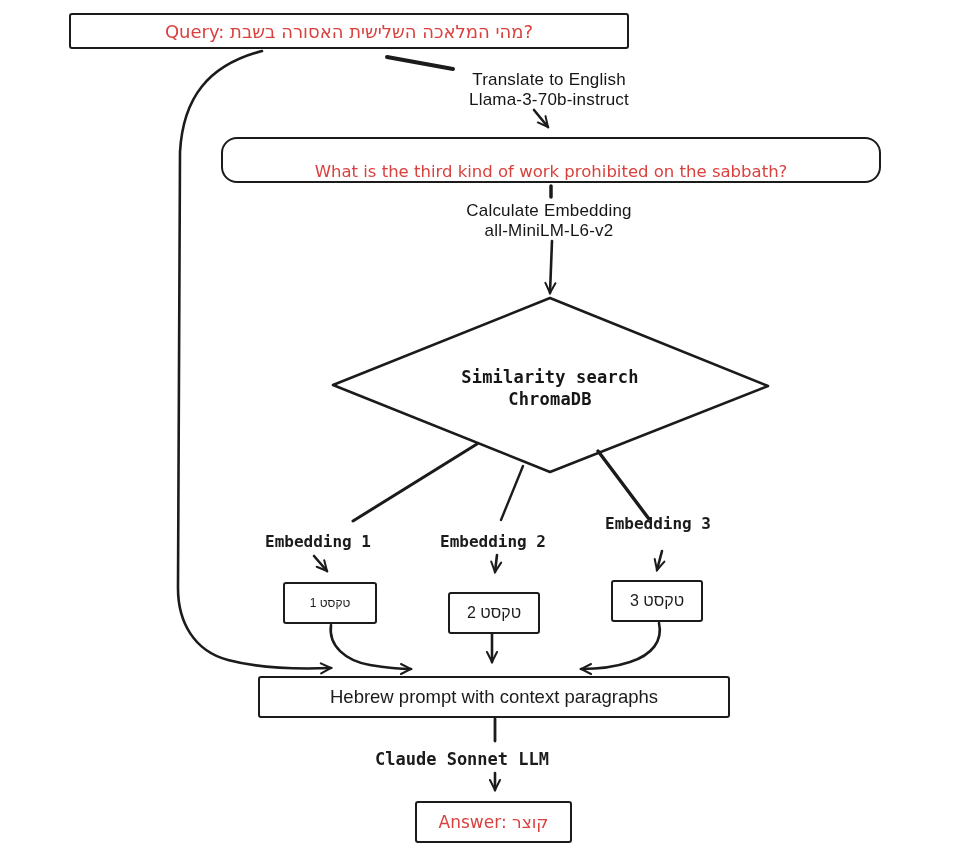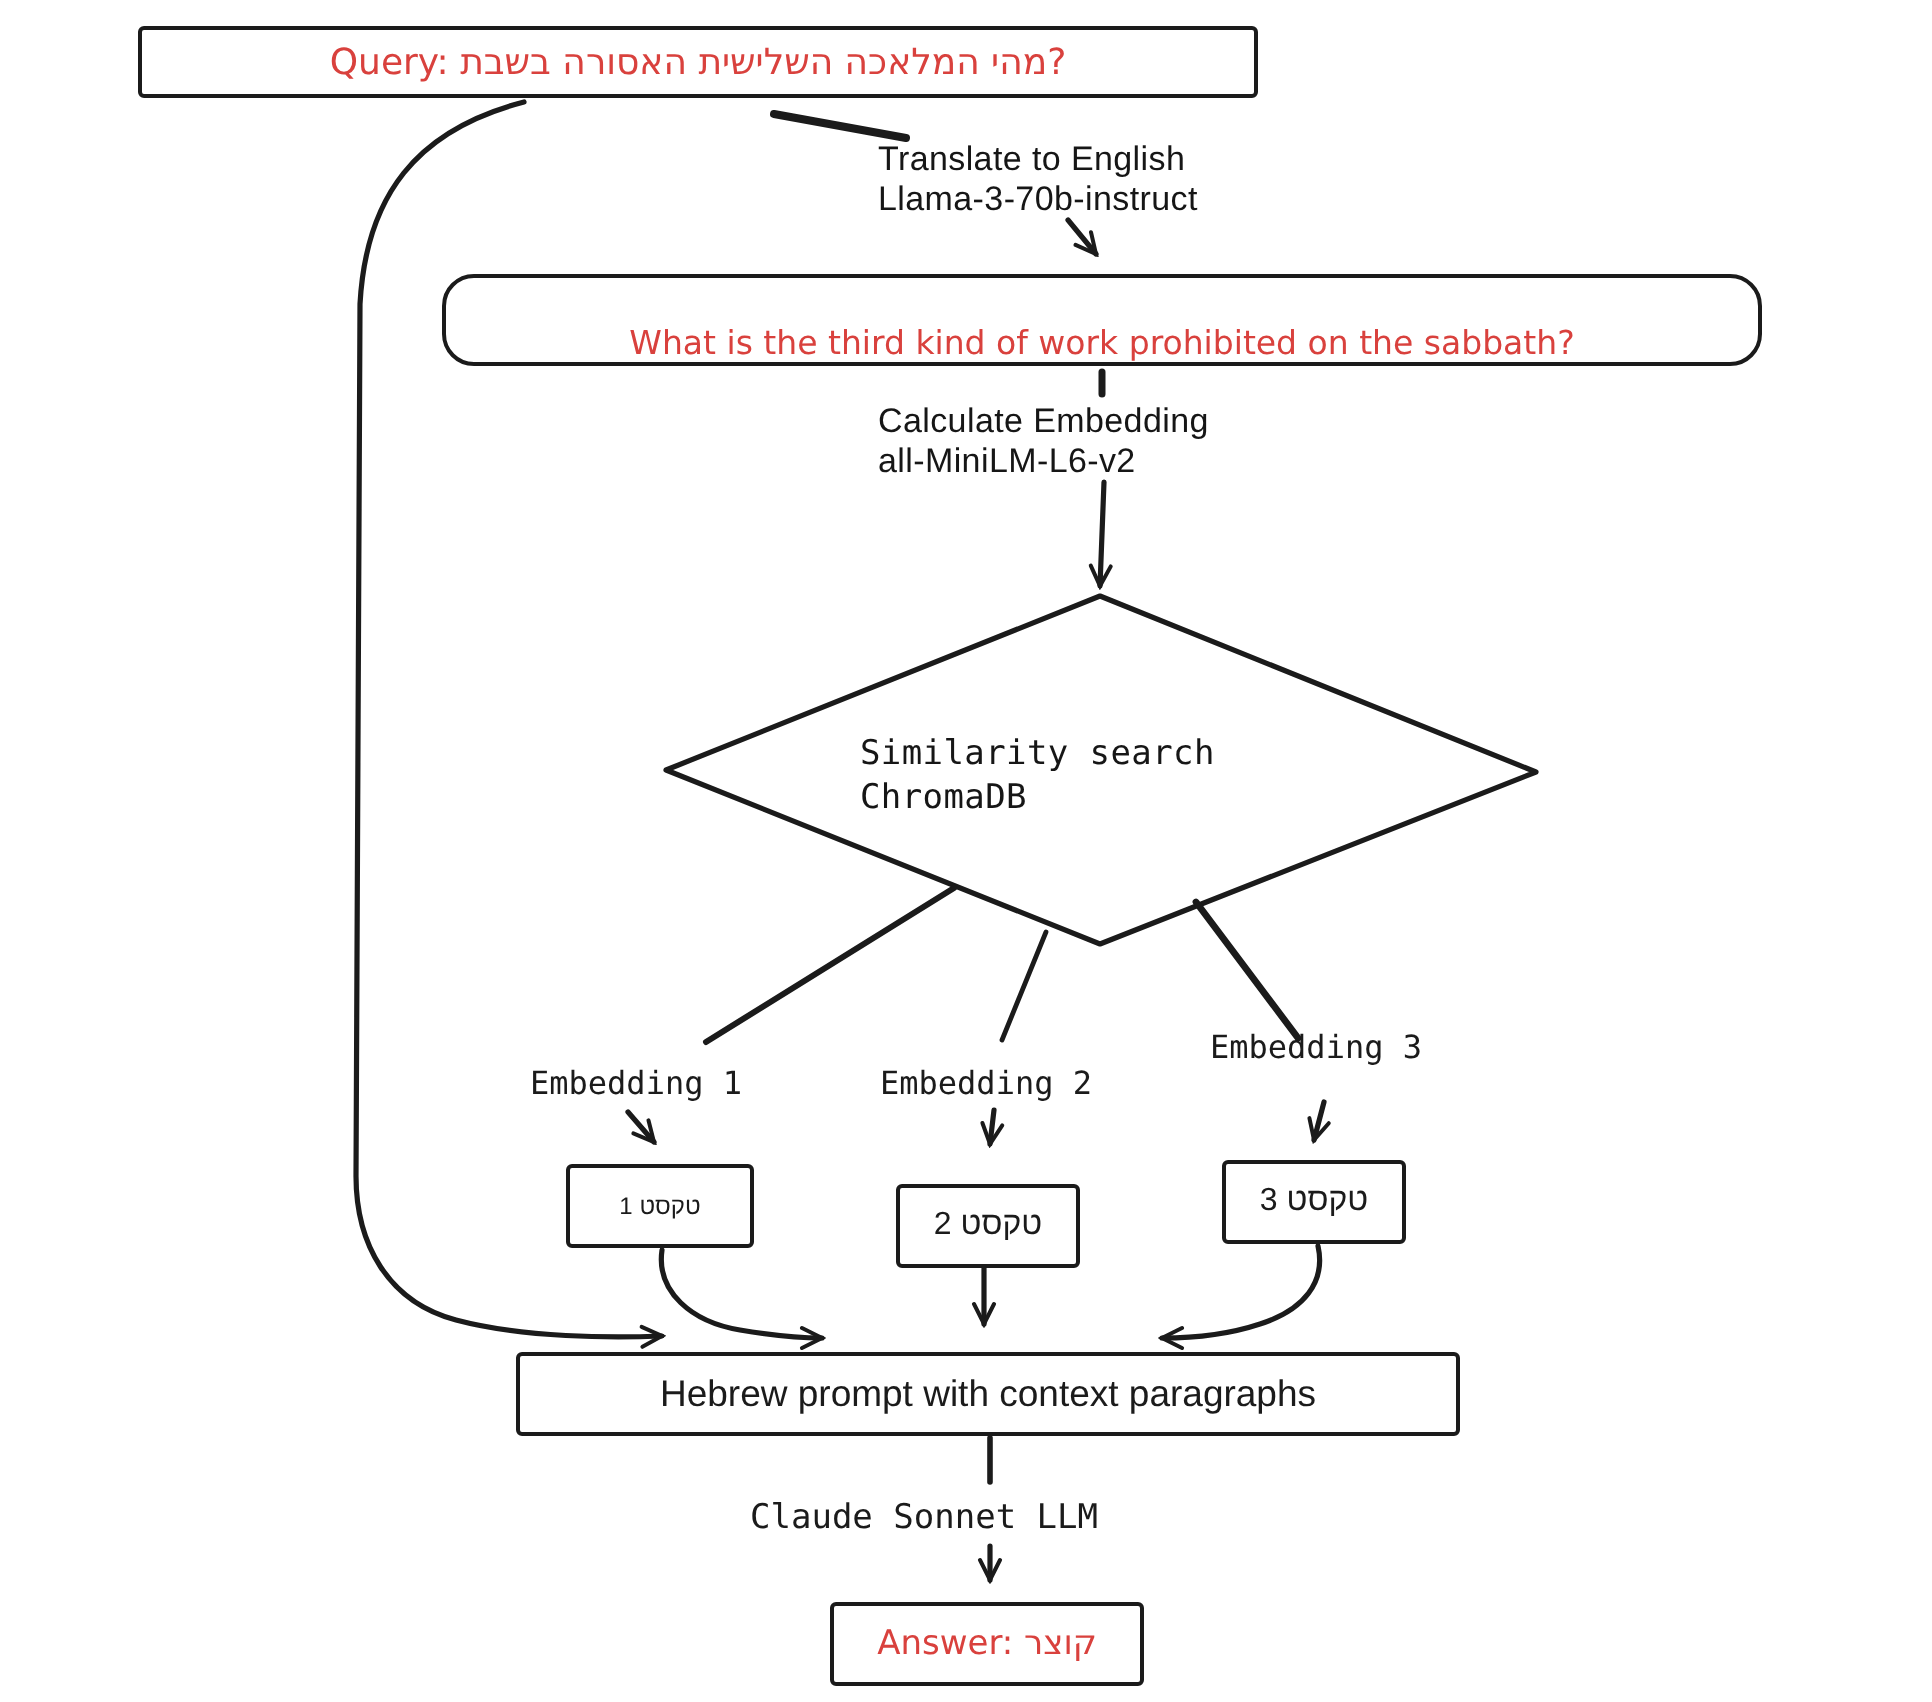--- a/index.html
+++ b/index.html
@@ -8,22 +8,22 @@
     font-family:"Liberation Sans", sans-serif; color:#1b1b1b; overflow:hidden;
   }
   svg.connectors { position:absolute; left:0; top:0; width:966px; height:851px; }
   .node {
     position:absolute; box-sizing:border-box; background:#ffffff;
     display:flex; align-items:center; justify-content:center; text-align:center;
   }
   .bordered { border:2.6px solid #1b1b1b; border-radius:3px; }
   .rounded  { border-radius:16px; }
   .red-text { color:#d9413d; font-family:"DejaVu Sans", sans-serif; }
-  .mono { font-family:"DejaVu Sans Mono", monospace; font-weight:400; }
-  .plain-label { position:absolute; text-align:left; line-height:1.18; font-size:17px; letter-spacing:0.2px; color:#161616; }
+  .mono { font-family:"DejaVu Sans Mono", monospace; font-weight:700; }
+  .plain-label { position:absolute; text-align:center; line-height:1.18; font-size:17px; letter-spacing:0.2px; color:#161616; }
 
   #query-box     { left:69px;  top:13px;  width:560px; height:36px; font-size:18px; }
   #translate-label { left:439px; top:70px;  width:220px; }
   #english-box   { left:221px; top:137px; width:660px; height:46px; font-size:16.5px;align-items:flex-end; }
   #calc-label    { left:439px; top:201px; width:220px; }
   #diamond-label { left:430px; top:366px; width:240px; font-size:17px; line-height:22px; }
   .emb-label     { position:absolute; width:120px; text-align:center; font-size:16px; }
   #emb-label-1   { left:258px; top:532px; }
   #emb-label-2   { left:433px; top:532px; }
   #emb-label-3   { left:598px; top:514px; }

